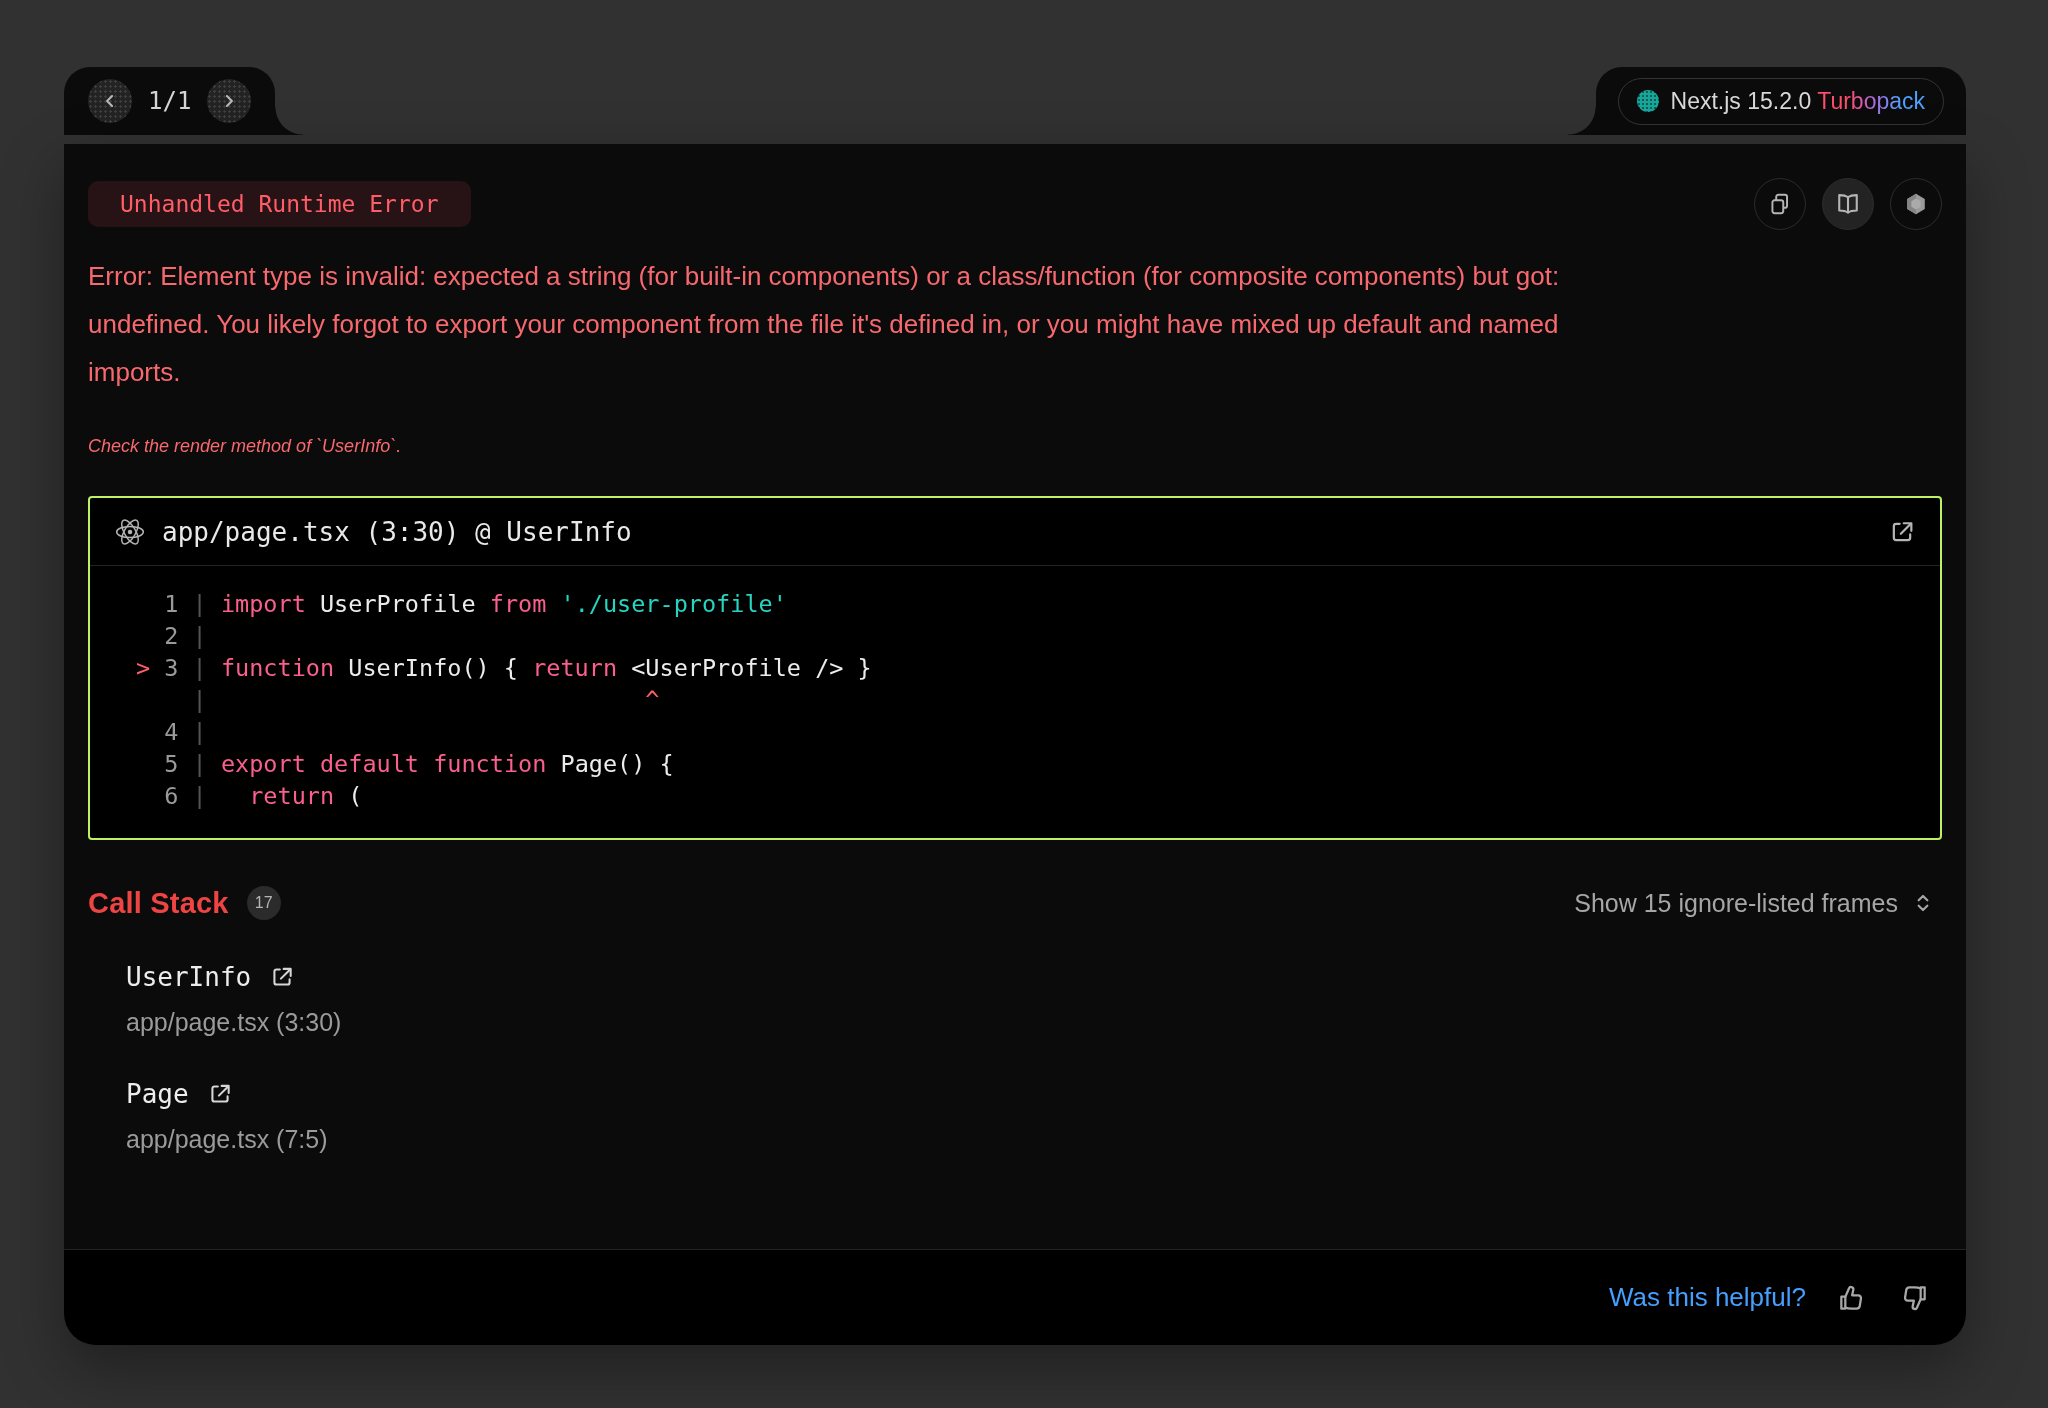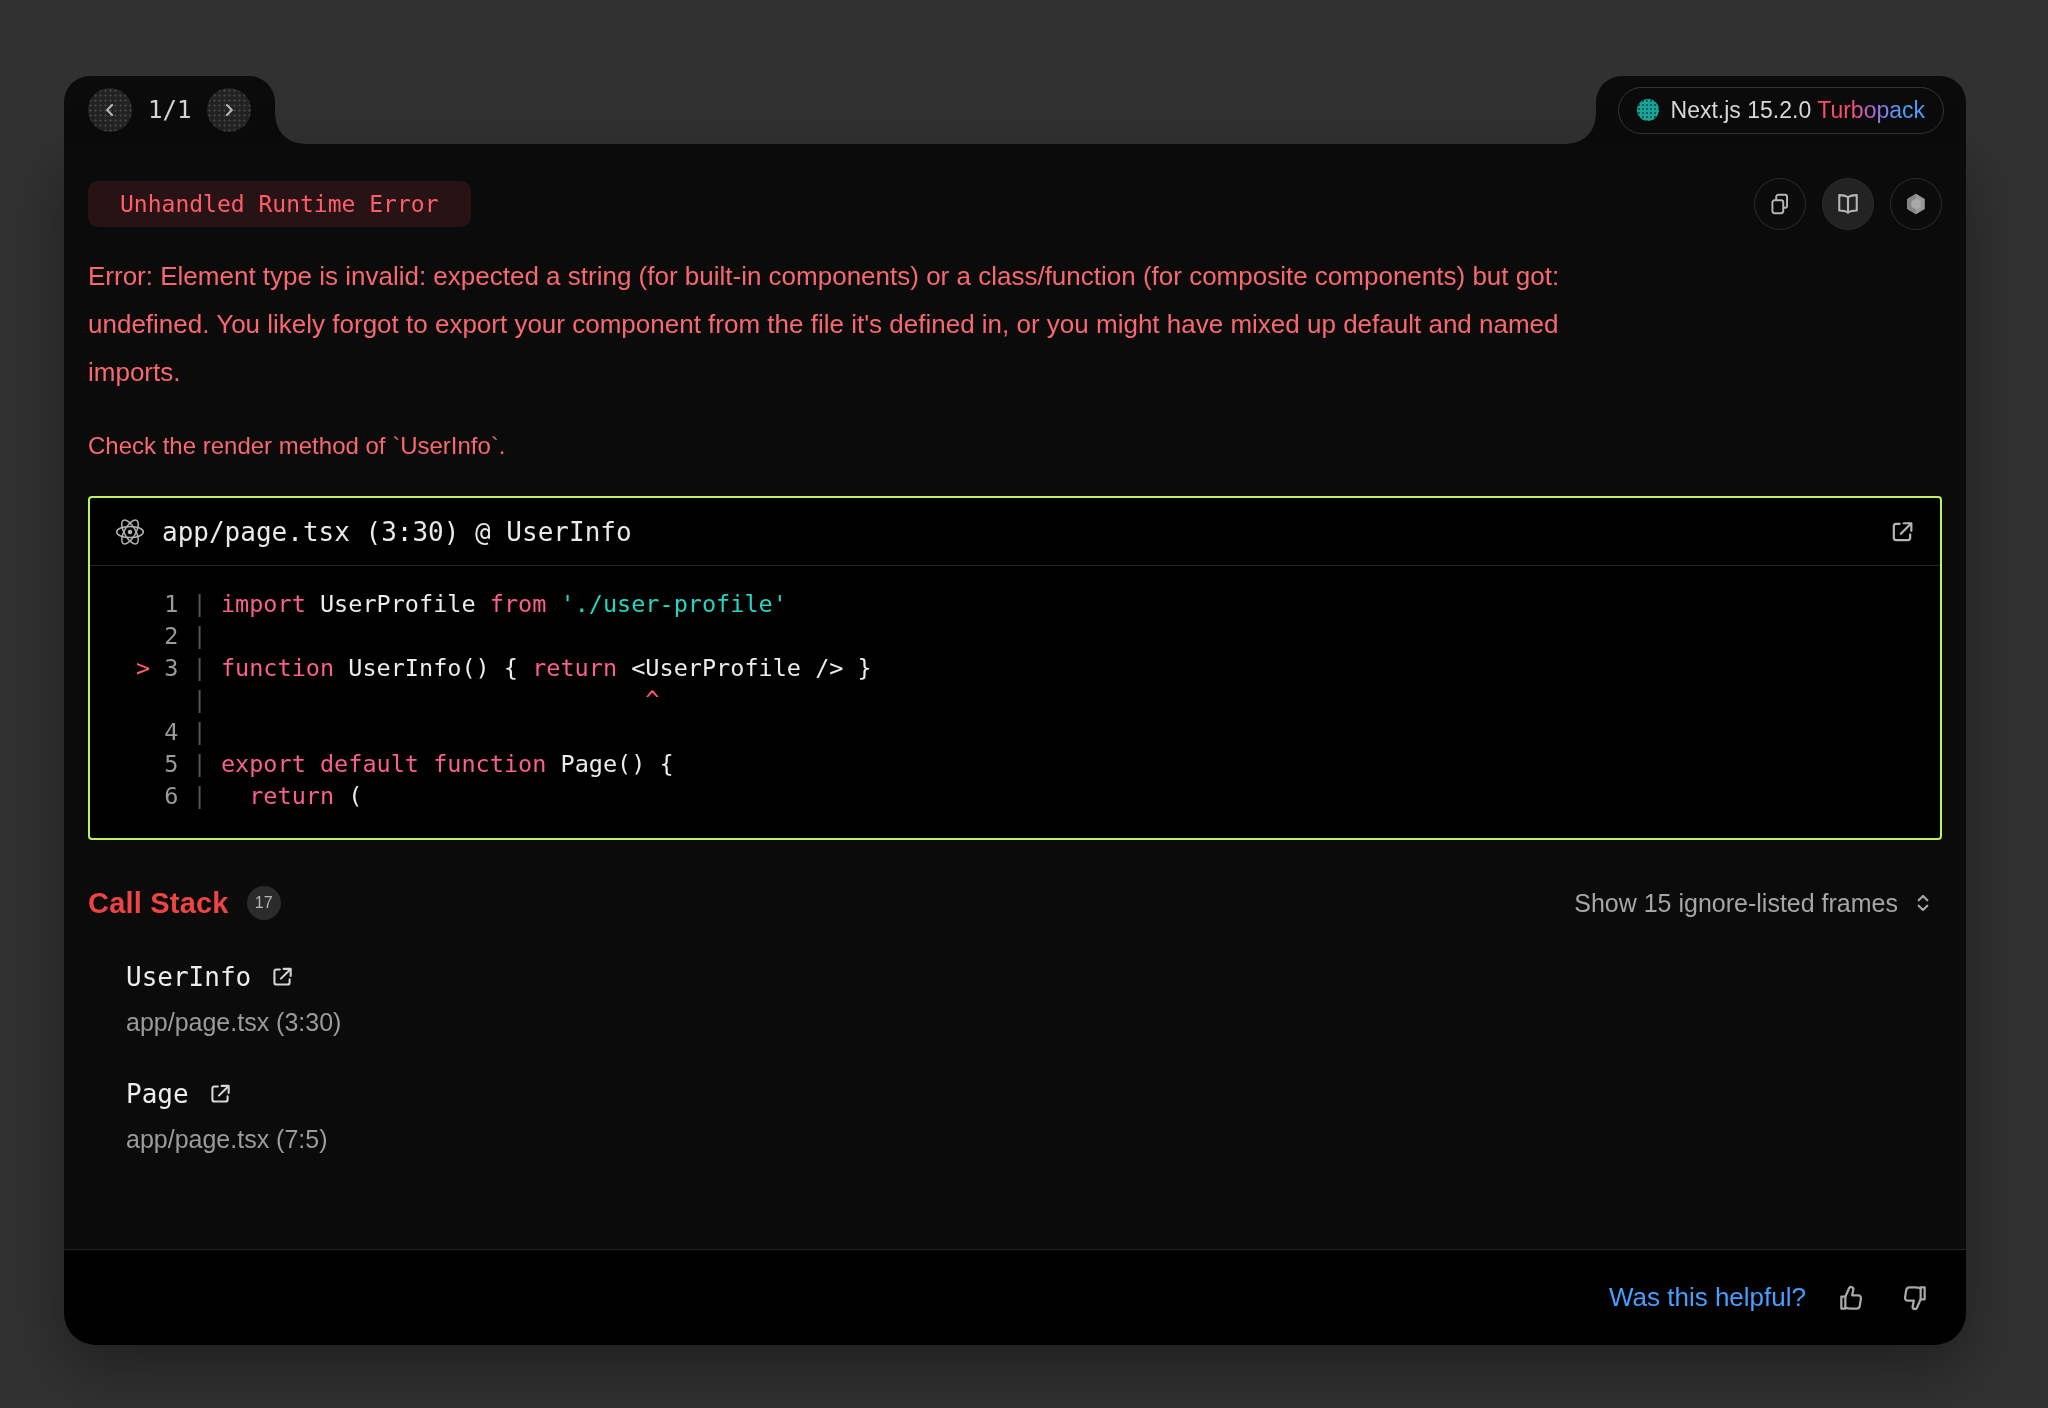--- a/index.html
+++ b/index.html
@@ -2,21 +2,21 @@
 <html><head>
 <meta charset="utf-8">
 <style>
   * { box-sizing: border-box; }
   html,body { margin:0; padding:0; background:#313131; }
   .stage {
     position:relative; width:2048px; height:1408px; background:#313131;
     font-family:"Liberation Sans", sans-serif; overflow:hidden;
   }
   
-  .nav { position:absolute; left:64px; top:76px; right:82px; height:68px;
+  .nav { position:absolute; left:64px; top:67px; right:82px; height:68px;
          display:flex; justify-content:space-between; align-items:stretch; }
   .tab { background:#0b0b0b; display:flex; align-items:center; position:relative; }
   .tab-left  { border-radius:26px 26px 0 0; padding:0 24px; gap:16px; }
   .tab-left::after { content:""; position:absolute; right:-28px; bottom:0; width:28px; height:28px;
     background:radial-gradient(circle at 100% 0, rgba(11,11,11,0) 27px, #0b0b0b 28px); }
   .tab-right { border-radius:26px 26px 0 0; padding:0 22px; }
   .tab-right::before { content:""; position:absolute; left:-28px; bottom:0; width:28px; height:28px;
     background:radial-gradient(circle at 0 0, rgba(11,11,11,0) 27px, #0b0b0b 28px); }
   .dotted { background-image:radial-gradient(rgba(255,255,255,.13) 1.2px, rgba(0,0,0,0) 1.4px);
             background-size:5px 5px; }
@@ -39,21 +39,21 @@
   .content { padding:0 24px; display:flex; flex-direction:column; flex:1 1 auto; }
   .header-row { margin-top:34px; display:flex; justify-content:space-between; align-items:center; }
   .error-badge { font-family:"DejaVu Sans Mono", monospace; font-size:23px; color:#ff5d67;
                  background:rgba(248,81,95,.12); padding:10px 32px; border-radius:10px; }
   .actions { display:flex; gap:16px; align-items:center; }
   .icon-btn { width:52px; height:52px; border-radius:50%; border:1px solid #2c2c2c; background:transparent;
               display:grid; place-items:center; color:#b5b5b5; cursor:pointer; padding:0; }
   .icon-btn.active { background-color:#232323; }
   .error-description { margin-top:22px; font-size:26px; line-height:48px; color:#f7696f;
                        white-space:pre-line; max-width:1880px; }
-  .error-hint { margin-top:26px; font-size:24px; line-height:48px; color:#f7696f; }
+  .error-hint { margin-top:26px; font-size:18px; line-height:48px; color:#f7696f;font-style:italic; }
   
   .code-frame { margin-top:26px; border:2px solid #bef264; border-radius:4px; background:#000; overflow:hidden; }
   .code-header { display:flex; align-items:center; gap:16px; padding:0 24px; height:68px;
                  border-bottom:1px solid #242424; color:#b5b5b5; }
   .code-title { font-family:"DejaVu Sans Mono", monospace; font-size:26px; color:#e9e9e9; flex:1 1 auto; }
   .ext-btn { background:none; border:none; color:#b5b5b5; padding:0; cursor:pointer; display:grid; place-items:center; }
   .code-pre { margin:0; padding:22px 24px 26px 46px; font-family:"DejaVu Sans Mono", monospace;
               font-size:23.5px; line-height:32px; color:#ececec; }
   .code-line { white-space:pre; min-height:32px; }
   .gutter-marker { color:#ff5d67; }

